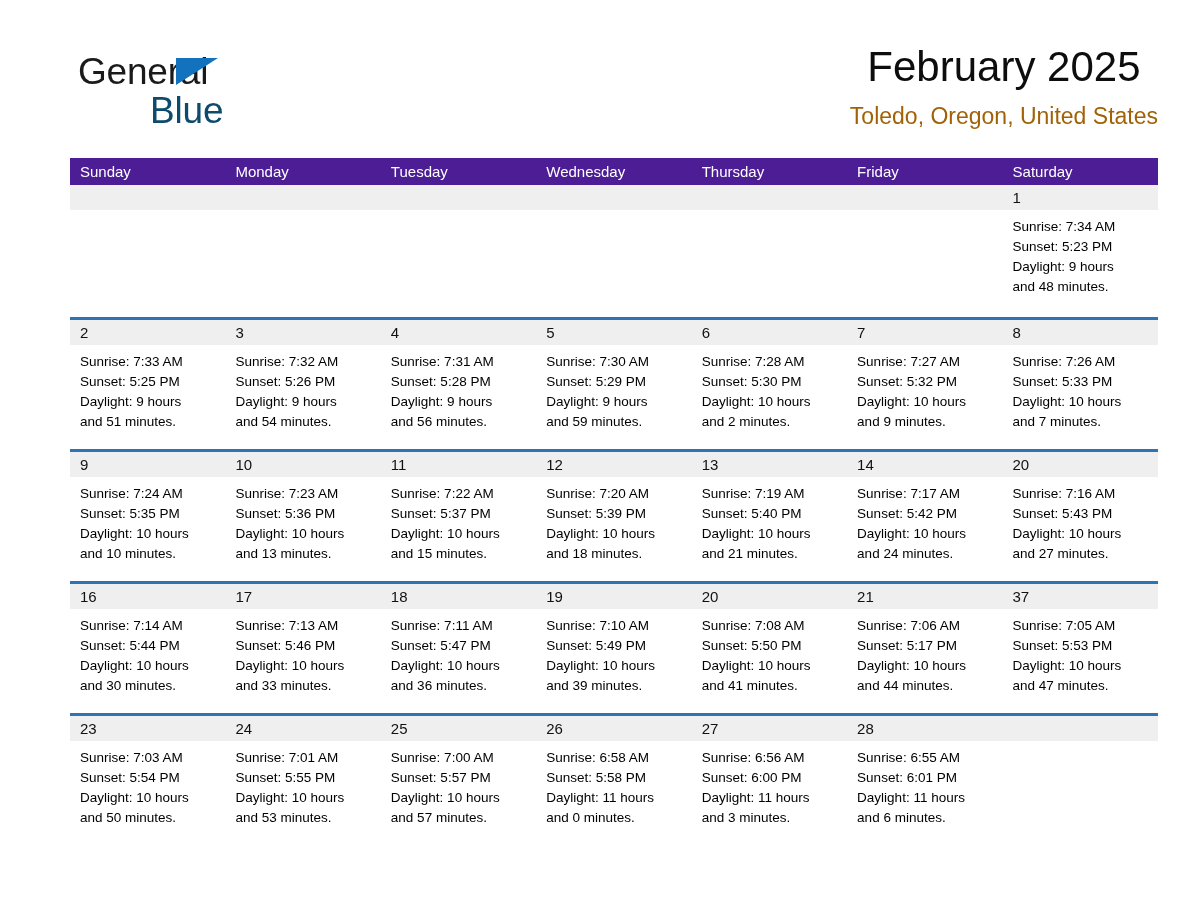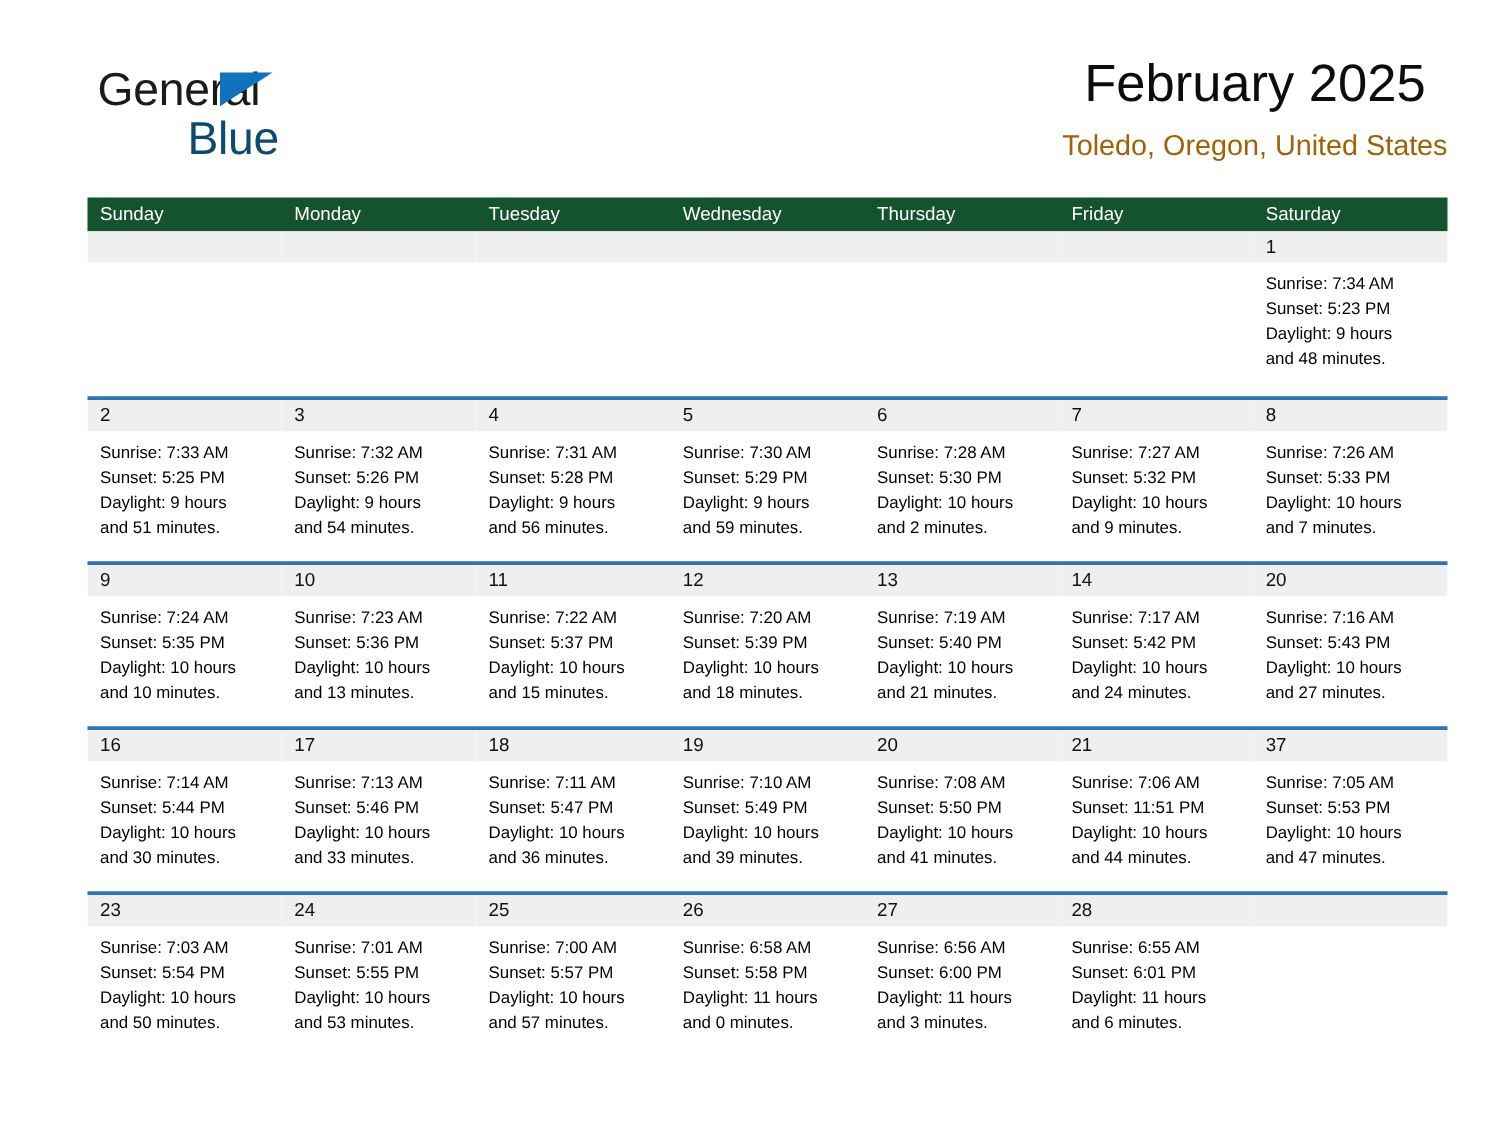--- a/index.html
+++ b/index.html
@@ -88,21 +88,21 @@
 
   
   .calendar {
     position: absolute;
     left: 50px;
     top: 158px;
     width: 1088px;
   }
   .dow-row {
     display: flex;
-    background: #14532d;
+    background: #4c1d95;
     height: 27px;
   }
   .dow {
     flex: 1 1 0;
     color: #ffffff;
     font-size: 15px;
     line-height: 27px;
     padding-left: 10px;
     box-sizing: border-box;
     white-space: nowrap;
@@ -382,21 +382,21 @@
               <div>Sunrise: 7:08 AM</div>
               <div>Sunset: 5:50 PM</div>
               <div>Daylight: 10 hours</div>
               <div>and 41 minutes.</div>
             </div>
           </div>
           <div class="cell">
             <div class="daynum">21</div>
             <div class="detail">
               <div>Sunrise: 7:06 AM</div>
-              <div>Sunset: 11:51 PM</div>
+              <div>Sunset: 5:17 PM</div>
               <div>Daylight: 10 hours</div>
               <div>and 44 minutes.</div>
             </div>
           </div>
           <div class="cell">
             <div class="daynum">37</div>
             <div class="detail">
               <div>Sunrise: 7:05 AM</div>
               <div>Sunset: 5:53 PM</div>
               <div>Daylight: 10 hours</div>

